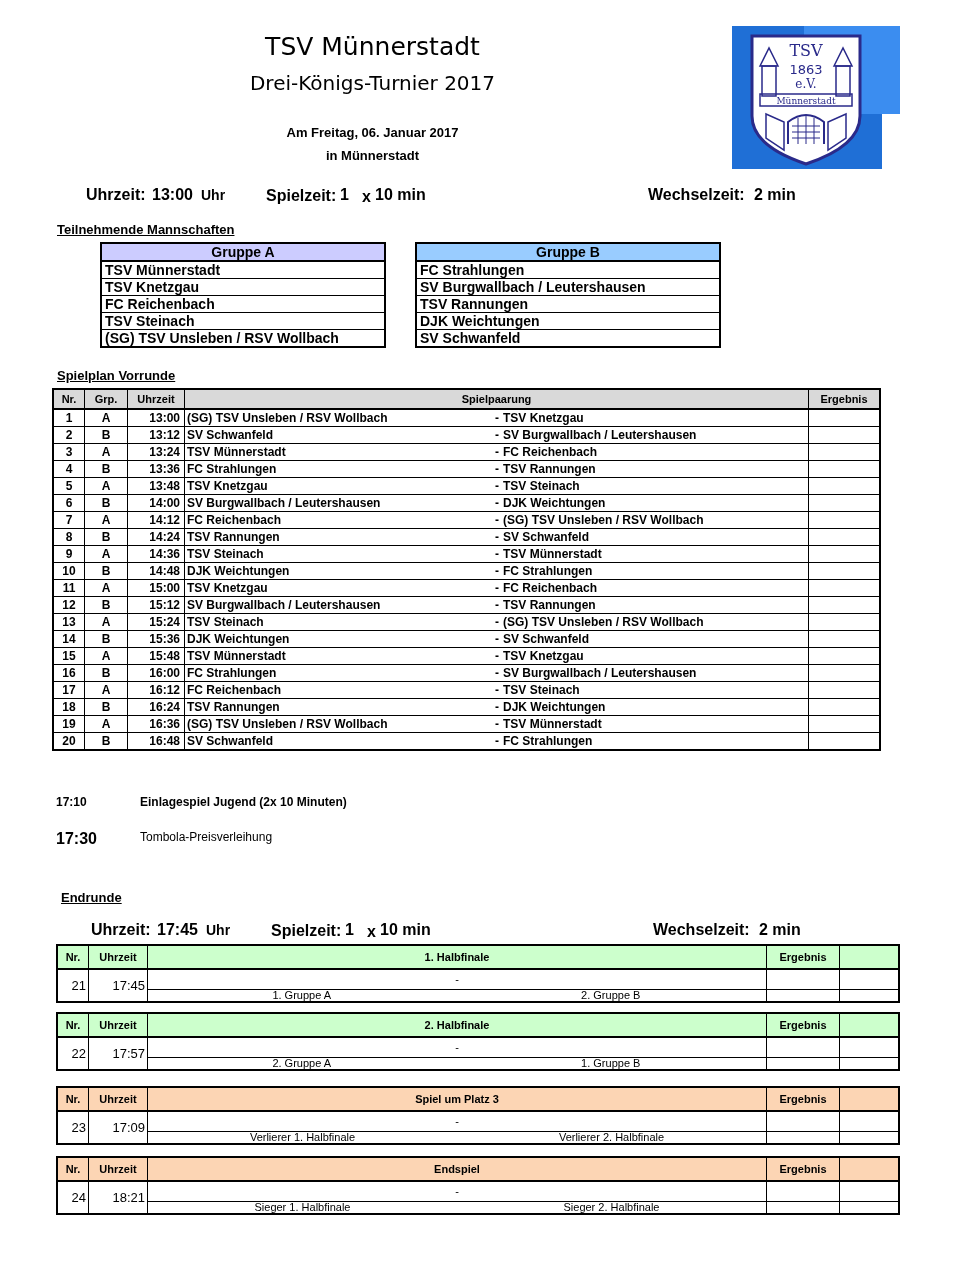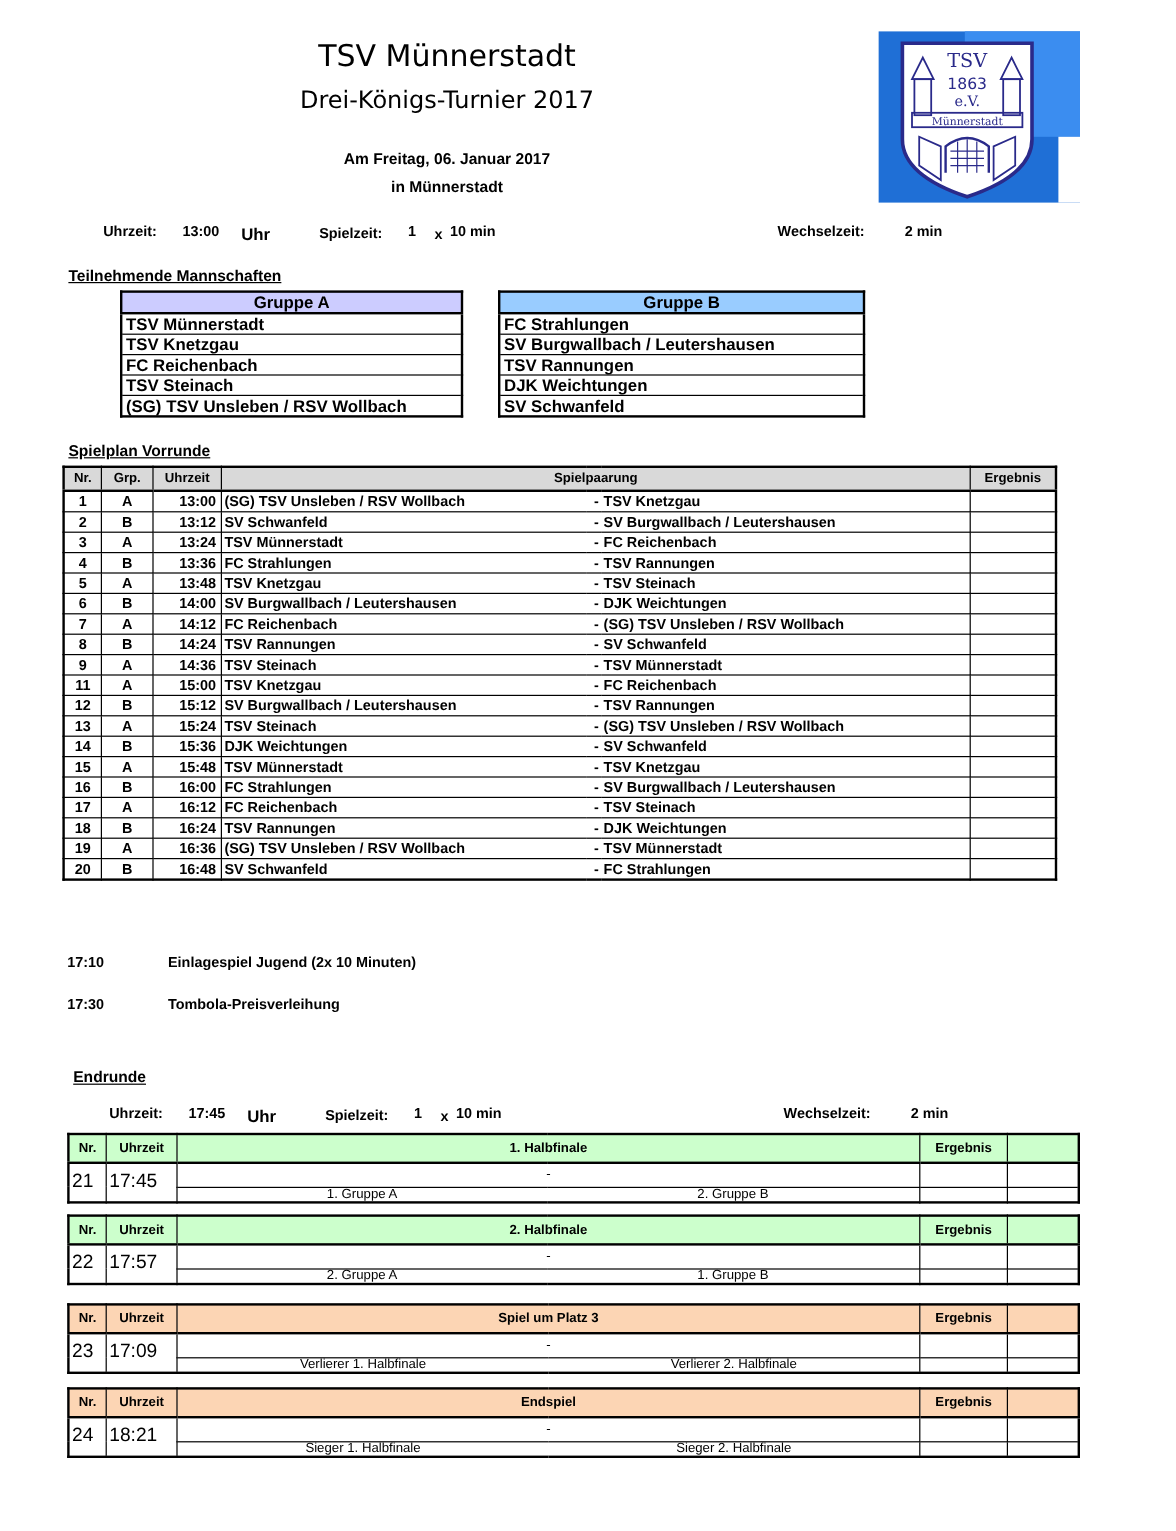--- a/index.html
+++ b/index.html
@@ -3,36 +3,36 @@
 <meta charset="utf-8">
 <style>
   html, body { margin:0; padding:0; background:#ffffff; }
   body { width:980px; height:1276px; position:relative; font-family:"Liberation Sans", sans-serif; color:#000; overflow:hidden; }
   .abs { position:absolute; }
   .title { font-family:"DejaVu Sans", sans-serif; font-size:25px; left:0; width:745px; text-align:center; top:32px; }
   .subtitle { font-family:"DejaVu Sans", sans-serif; font-size:20px; left:0; width:745px; text-align:center; top:71px; }
   .date { font-weight:bold; font-size:13px; left:0; width:745px; text-align:center; top:125px; }
   .place { font-weight:bold; font-size:13px; left:0; width:745px; text-align:center; top:148px; }
   .logo { left:732px; top:26px; width:168px; height:143px; }
-  .info { font-weight:bold; font-size:12px; }
+  .info { font-weight:bold; font-size:16px; }
   .sechead { font-weight:bold; font-size:13px; text-decoration:underline; }
   table { border-collapse:collapse; }
   .grp { position:absolute; border:2px solid #000; }
   .grp td { border:1px solid #000; font-weight:bold; font-size:14px; padding:0 3px; height:16px; line-height:16px; white-space:nowrap; }
   .grp .gh { text-align:center; font-size:14px; border-bottom:2px solid #000; }
   .sched { position:absolute; left:52px; top:388px; width:829px; border:2px solid #000; }
   .sched td, .sched th { border:1px solid #000; font-size:12px; font-weight:bold; height:16px; line-height:16px; padding:0 2px; white-space:nowrap; }
   .sched th { background:#d9d9d9; font-size:11px; border-bottom:2px solid #000; height:18px; }
   .sched td.c { text-align:center; }
   .sched td.r { text-align:right; padding-right:4px; }
   .sched tr { border-bottom:1px solid #000; }
   .final { position:absolute; left:56px; width:844px; border:2px solid #000; }
   .final td { border:1px solid #000; font-size:11px; padding:0 2px; white-space:nowrap; }
   .final .hd td { font-weight:bold; height:22px; text-align:center; border-bottom:2px solid #000; }
-  .final .big { font-size:16px; text-align:left;margin-top:44px; }
+  .final .big { font-size:13px; text-align:right;margin-top:44px; }
   .final .sub { height:11px; font-size:9px; line-height:11px; }
   .final .top { height:20px; }
 </style>
 </head>
 <body>
 
 <div class="abs title">TSV Münnerstadt</div>
 <div class="abs subtitle">Drei-Königs-Turnier 2017</div>
 <div class="abs date">Am Freitag, 06. Januar 2017</div>
 <div class="abs place">in Münnerstadt</div>
@@ -204,20 +204,29 @@
       <tr>
         <td class="c">9</td>
         <td class="c">A</td>
         <td class="r">14:36</td>
         <td style="width: 300px; border-right: none;">TSV Steinach</td>
         <td style="width: 8px; border-left: none; border-right: none; text-align: right;">-</td>
         <td style="border-left: none;">TSV Münnerstadt</td>
         <td></td>
       </tr>
       <tr>
+        <td class="c">10</td>
+        <td class="c">B</td>
+        <td class="r">14:48</td>
+        <td style="width: 300px; border-right: none;">DJK Weichtungen</td>
+        <td style="width: 8px; border-left: none; border-right: none; text-align: right;">-</td>
+        <td style="border-left: none;">FC Strahlungen</td>
+        <td></td>
+      </tr>
+      <tr>
         <td class="c">11</td>
         <td class="c">A</td>
         <td class="r">15:00</td>
         <td style="width: 300px; border-right: none;">TSV Knetzgau</td>
         <td style="width: 8px; border-left: none; border-right: none; text-align: right;">-</td>
         <td style="border-left: none;">FC Reichenbach</td>
         <td></td>
       </tr>
       <tr>
         <td class="c">12</td>
@@ -298,22 +307,22 @@
         <td style="width: 300px; border-right: none;">SV Schwanfeld</td>
         <td style="width: 8px; border-left: none; border-right: none; text-align: right;">-</td>
         <td style="border-left: none;">FC Strahlungen</td>
         <td></td>
       </tr>
     </tbody>
 </table>
 
 <div class="abs" style="left:56px;top:795px;font-size:12px;font-weight:bold;">17:10</div>
 <div class="abs" style="left:140px;top:795px;font-size:12px;font-weight:bold;">Einlagespiel Jugend (2x 10 Minuten)</div>
-<div class="abs" style="left:56px;top:830px;font-size:12px;font-weight:bold;">17:30</div>
-<div class="abs" style="left:140px;top:830px;font-size:12px;font-weight:bold;">Tombola-Preisverleihung</div>
+<div class="abs" style="left:56px;top:830px;font-size:16px;font-weight:bold;">17:30</div>
+<div class="abs" style="left:140px;top:830px;font-size:12px;font-weight:normal;">Tombola-Preisverleihung</div>
 
 <div class="abs sechead" style="left:61px;top:890px;">Endrunde</div>
 
 <div class="abs info" style="left:91px;top:921px;">Uhrzeit:</div>
 <div class="abs info" style="left:157px;top:921px;">17:45</div>
 <div class="abs info" style="left:206px;top:922px;font-size:14px;">Uhr</div>
 <div class="abs info" style="left:271px;top:922px;">Spielzeit:</div>
 <div class="abs info" style="left:345px;top:921px;">1</div>
 <div class="abs info" style="left:367px;top:923px;">x</div>
 <div class="abs info" style="left:380px;top:921px;">10 min</div>

